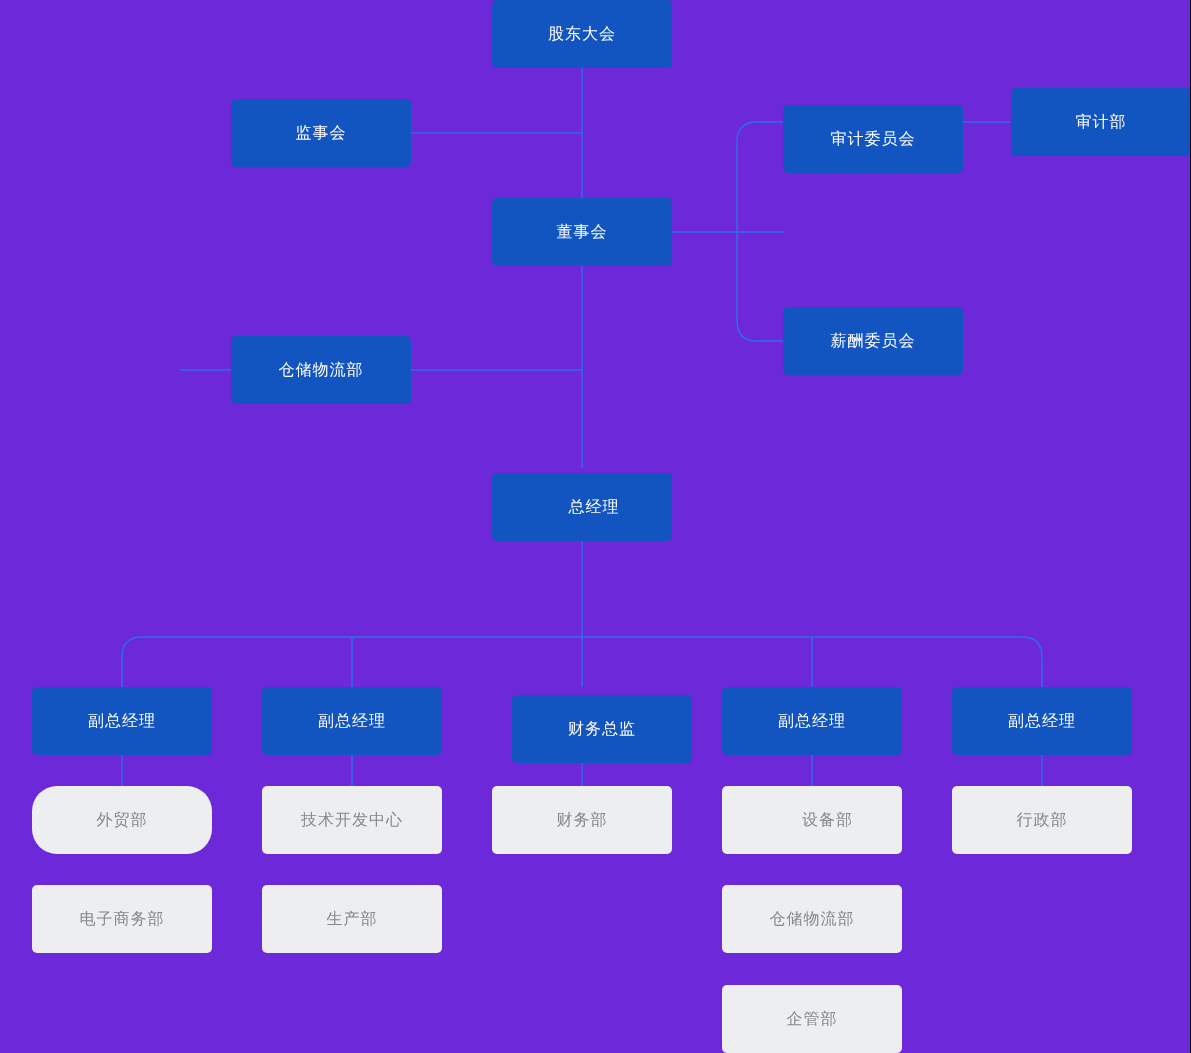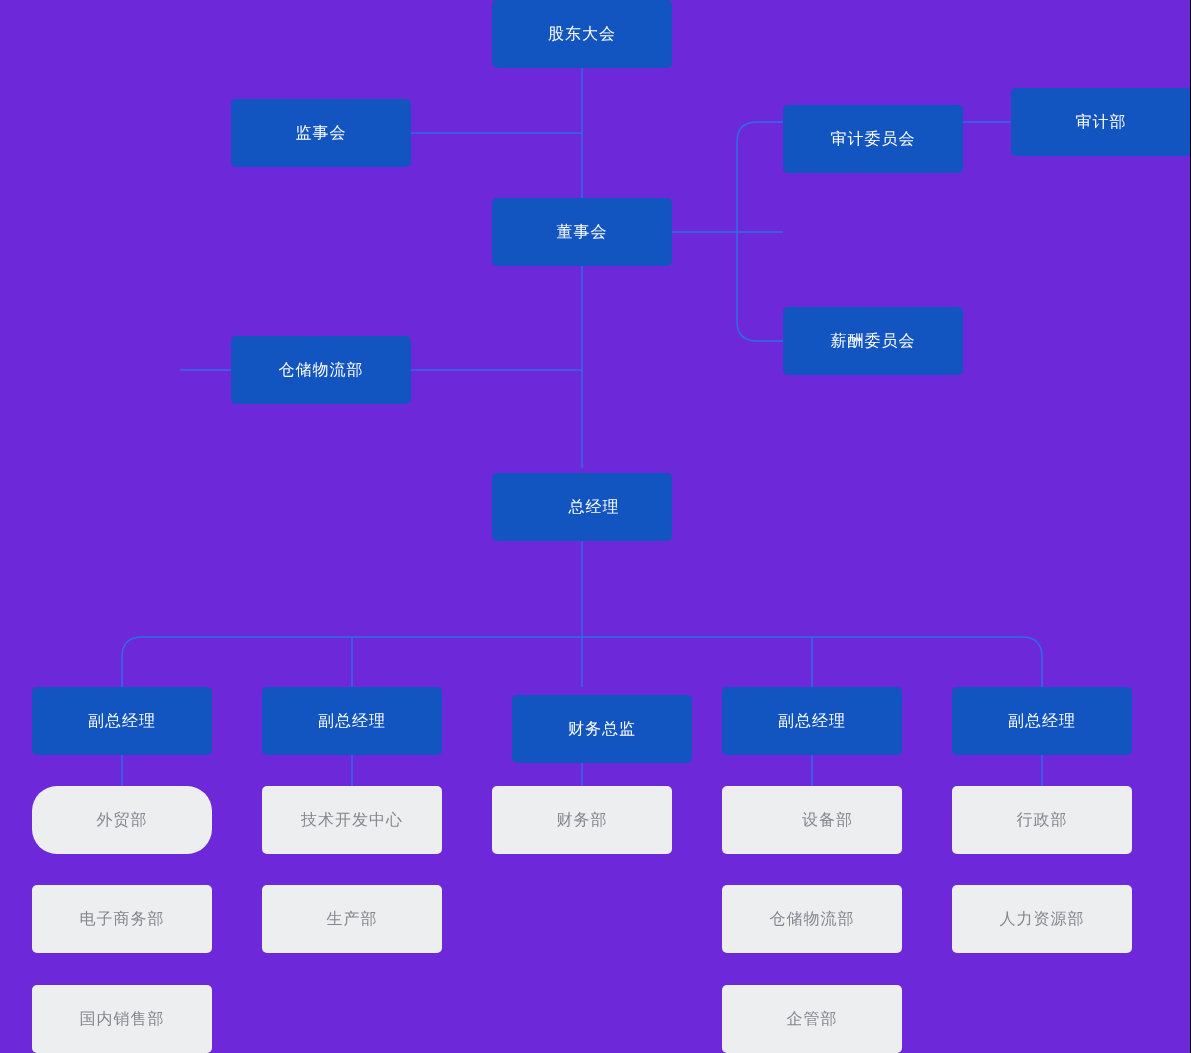--- a/index.html
+++ b/index.html
@@ -90,18 +90,16 @@
 
   <div class="node dept" style="left:32px;  top:786px;border-radius:25px;">外贸部</div>
   <div class="node dept" style="left:262px; top:786px;">技术开发中心</div>
   <div class="node dept" style="left:492px; top:786px;">财务部</div>
   <div class="node dept" style="left:722px; top:786px;padding-left:31px;">设备部</div>
   <div class="node dept" style="left:952px; top:786px;">行政部</div>
 
   <div class="node dept" style="left:32px;  top:885px;">电子商务部</div>
   <div class="node dept" style="left:262px; top:885px;">生产部</div>
   <div class="node dept" style="left:722px; top:885px;">仓储物流部</div>
-  <div class="node dept" style="left:952px; top:885px;">人力资源部</div>
 
-  <div class="node dept" style="left:32px;  top:985px;">国内销售部</div>
   <div class="node dept" style="left:722px; top:985px;">企管部</div>
 
 </div>
 
 </body></html>

